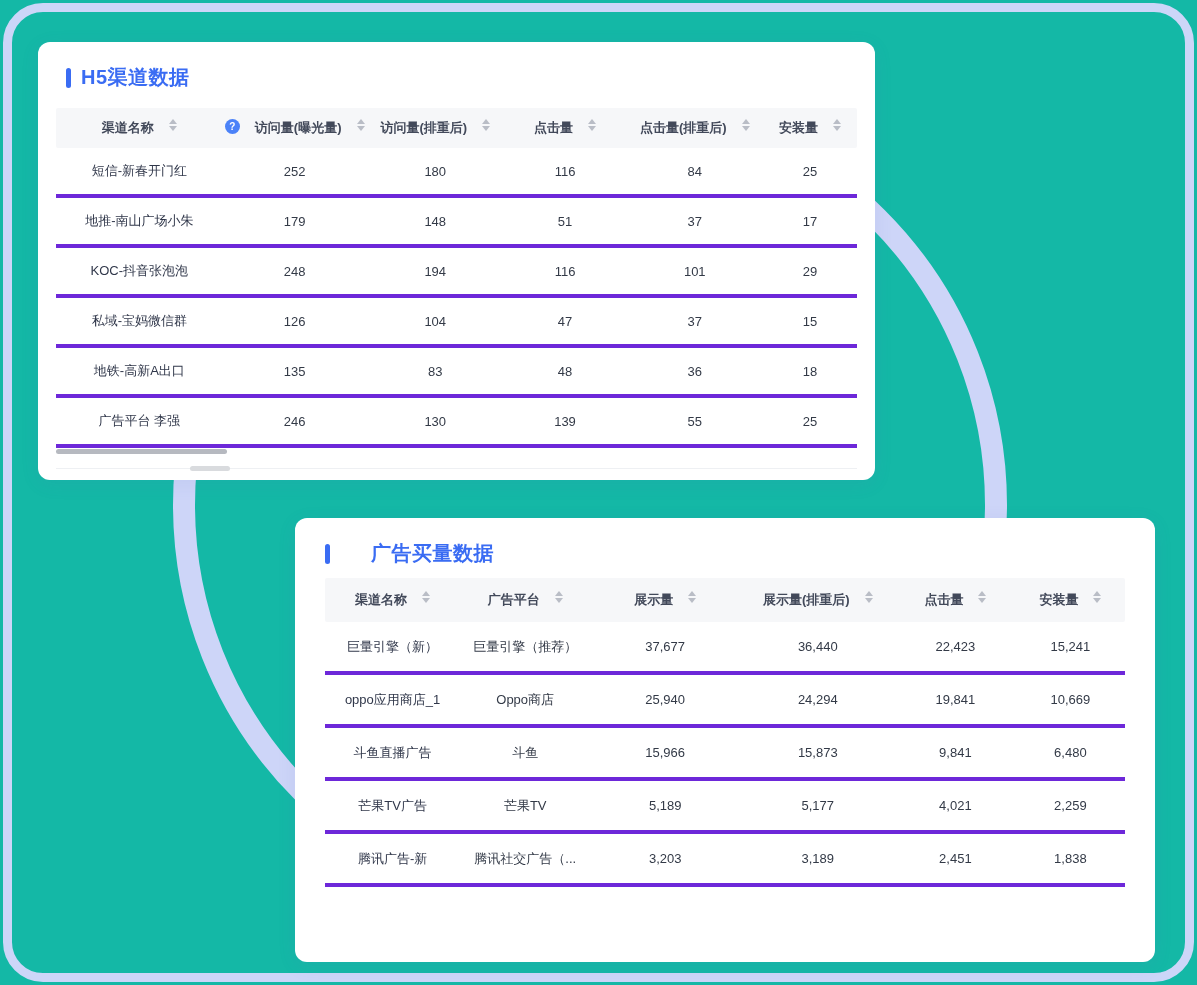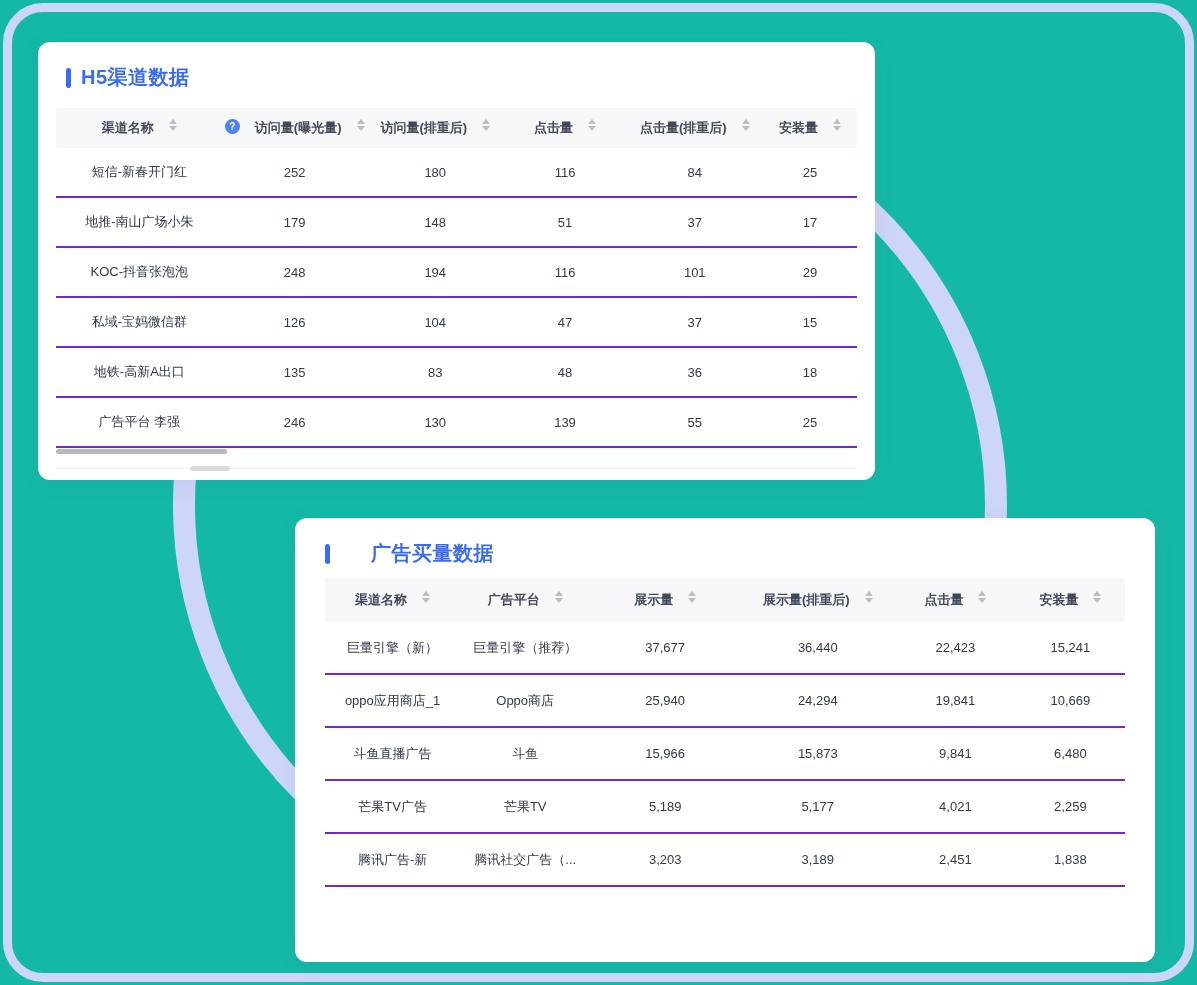--- a/index.html
+++ b/index.html
@@ -40,21 +40,21 @@
     font-size:13px; font-weight:700; color:#42495a; cursor:pointer; white-space:nowrap; }
   .sort { display:inline-flex; flex-direction:column; gap:2px; }
   .sort i { display:block; width:0; height:0; border-left:4px solid transparent;
     border-right:4px solid transparent; }
   .sort i.up   { border-bottom:5px solid #b9bdc6; }
   .sort i.down { border-top:5px solid #b9bdc6; }
   .help { display:inline-flex; align-items:center; justify-content:center;
     width:15px; height:15px; border-radius:50%; background:#4b82f8; color:#fff;
     font-size:10px; font-weight:700; flex:0 0 auto; cursor:pointer; }
 
-  .trow { display:grid; align-items:center; border-bottom:2px solid #6d28d9; }
+  .trow { display:grid; align-items:center; border-bottom:4px solid #6d28d9; }
   .card1 .trow { height:50px; }
   .card2 .trow { height:53px; }
   .td { text-align:center; font-size:13px; color:#333a47; white-space:nowrap;
     overflow:hidden; text-overflow:ellipsis; padding:0 4px; }
   .td.name { font-weight:500; color:#30374a; }
 
   .sb-thumb { position:absolute; height:5px; border-radius:3px; background:#b6b9c0; cursor:grab; }
   .card1 .sb-thumb.main { left:18px; top:407px; width:171px; }
   .card1 .faint-line { position:absolute; left:18px; top:426px; width:801px; height:1px;
     background:#eef0f3; }

